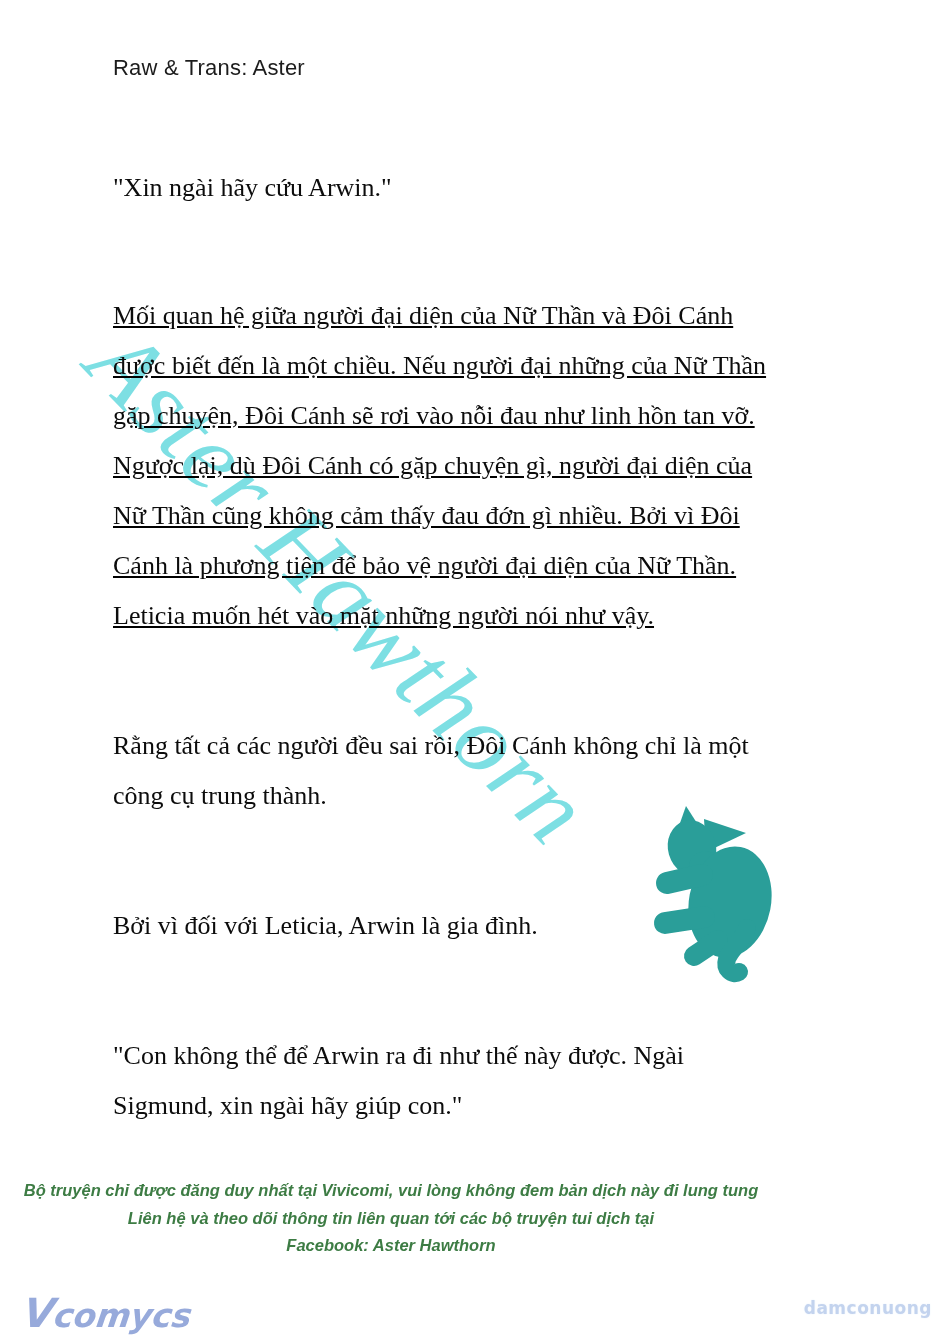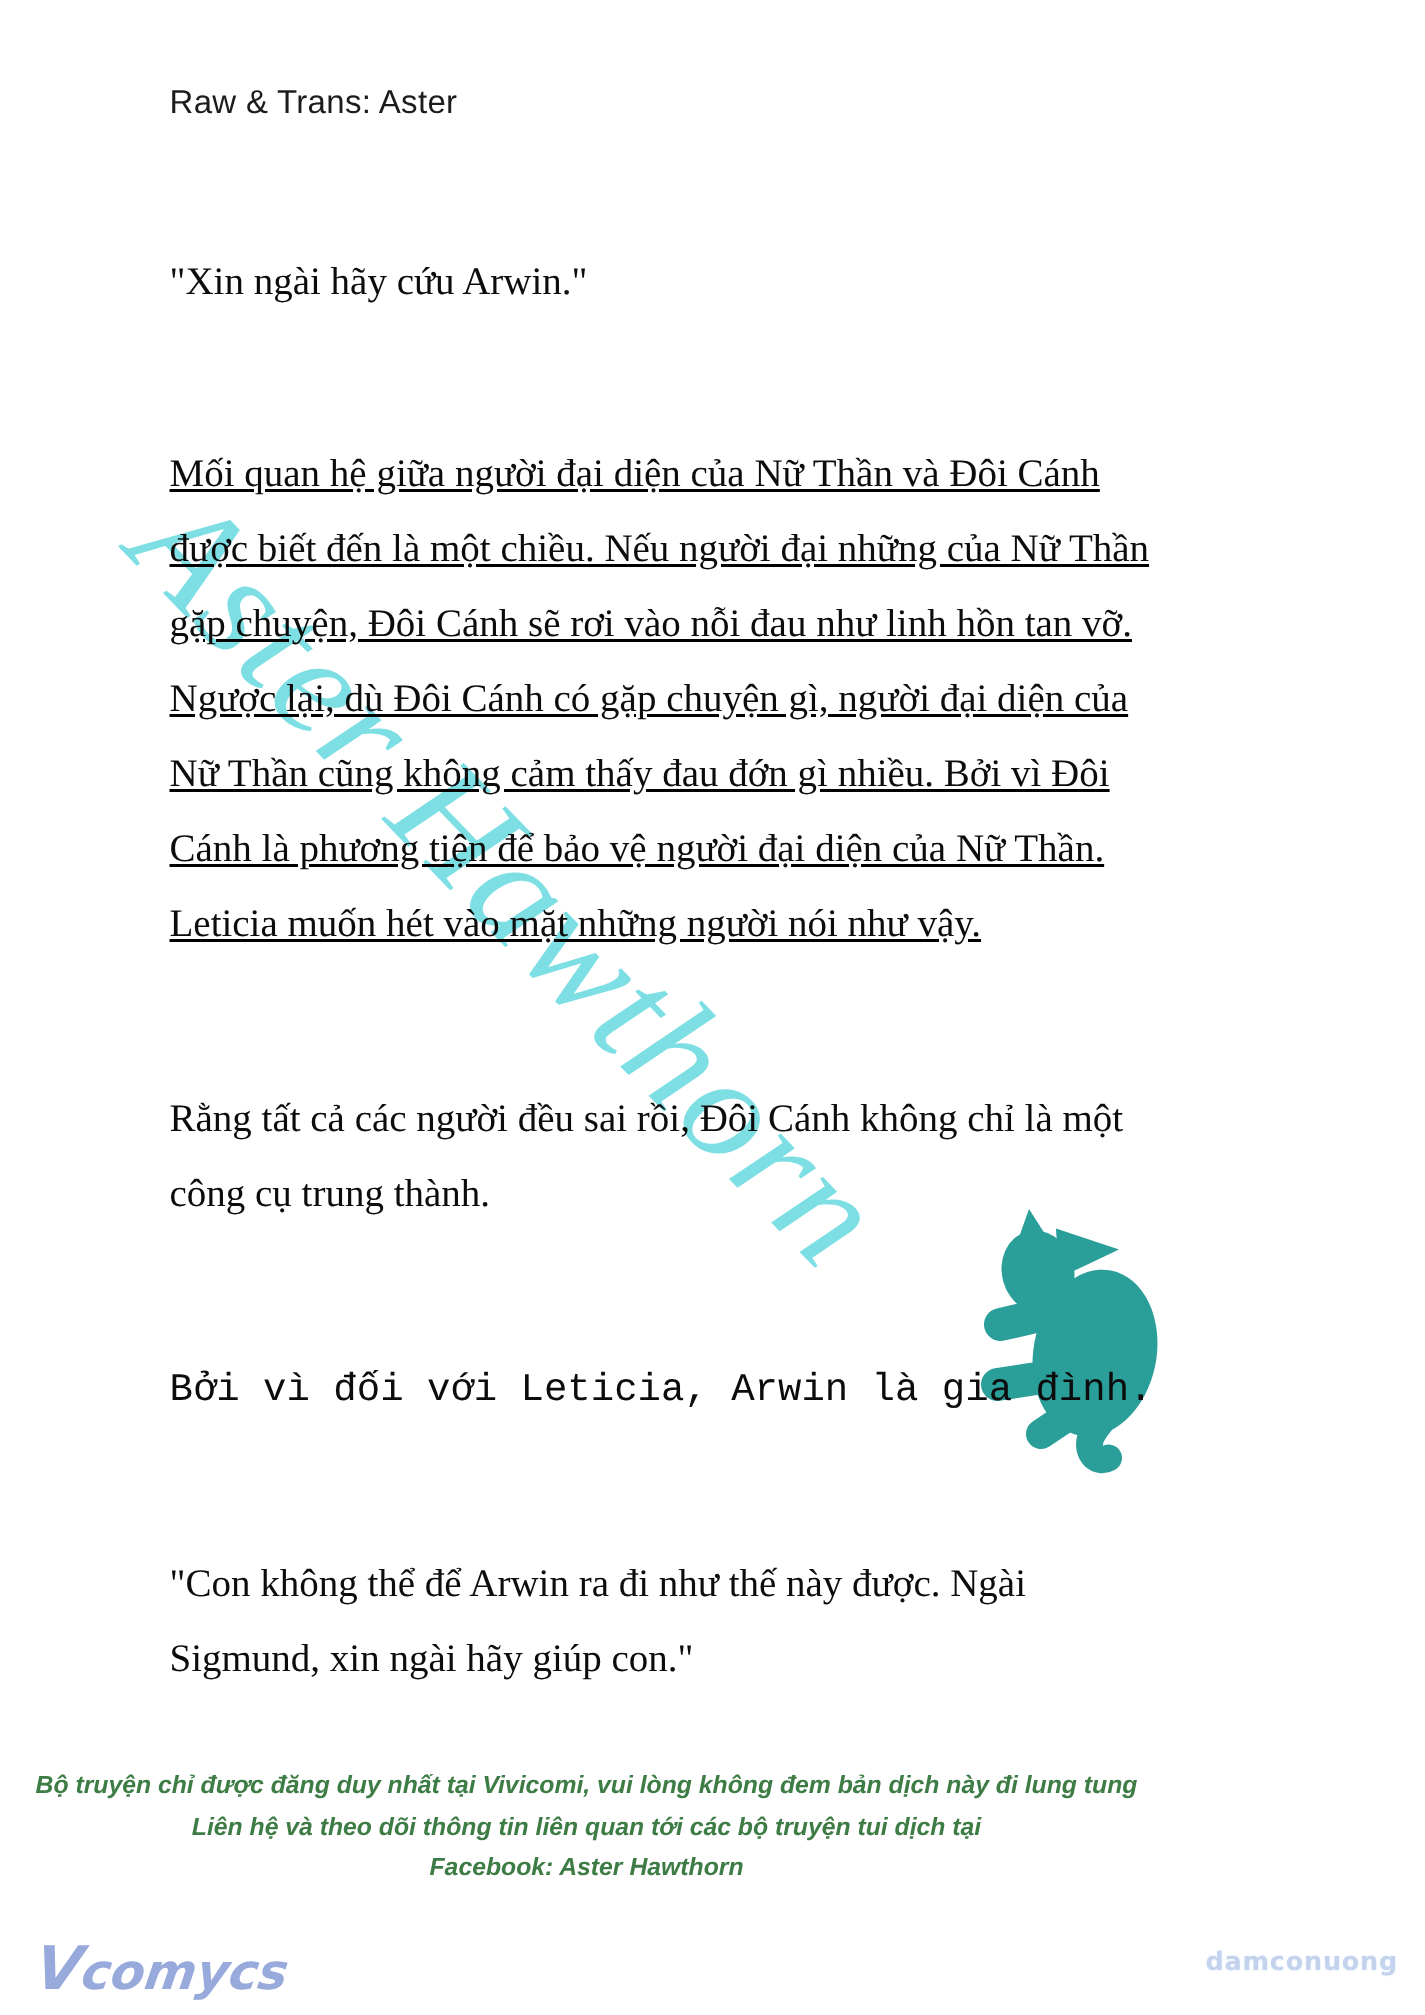--- a/index.html
+++ b/index.html
@@ -24,21 +24,21 @@
     z-index:1; opacity:0.9;
   }
   .block { position:absolute; left:113px; z-index:2; }
   .line {
     font-size:26px; line-height:50px; height:50px;
     color:#0c0c0c; white-space:nowrap;
   }
   .b0 { top:163px; }
   .b1 { top:291px;text-decoration:underline; }
   .b2 { top:721px; }
-  .b3 { top:901px;font-family:Liberation Mono, monospace; }
+  .b3 { top:901px; }
   .b4 { top:1031px; }
   .cat-svg { position:absolute; left:650px; top:806px; z-index:1; }
   .footer {
     position:absolute; left:0; top:1177px; width:782px;
     text-align:center; z-index:2;
     font-family:"Liberation Sans", sans-serif;
     font-style:italic; font-weight:bold;
     color:var(--footer-color, #3d7c44);
   }
   .fline { font-size:16.5px; line-height:27.5px; }

